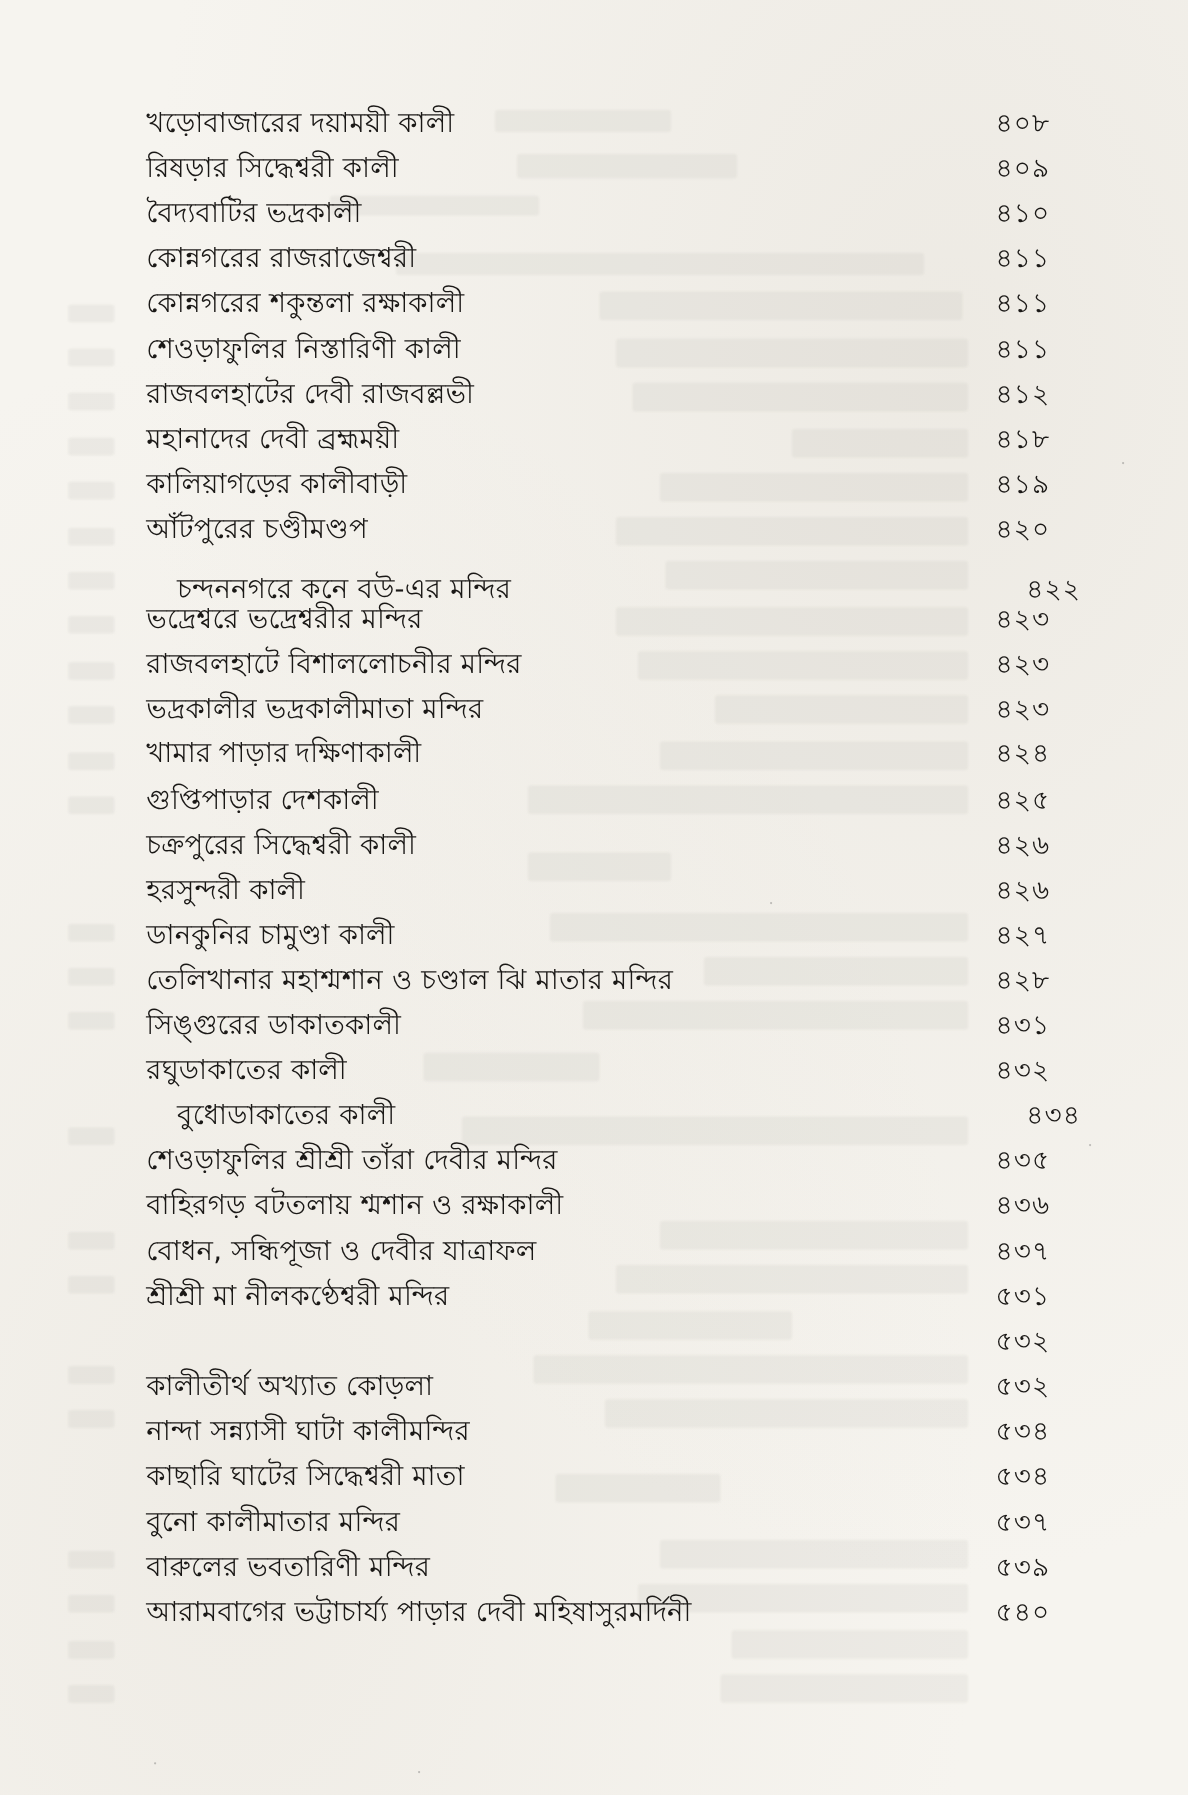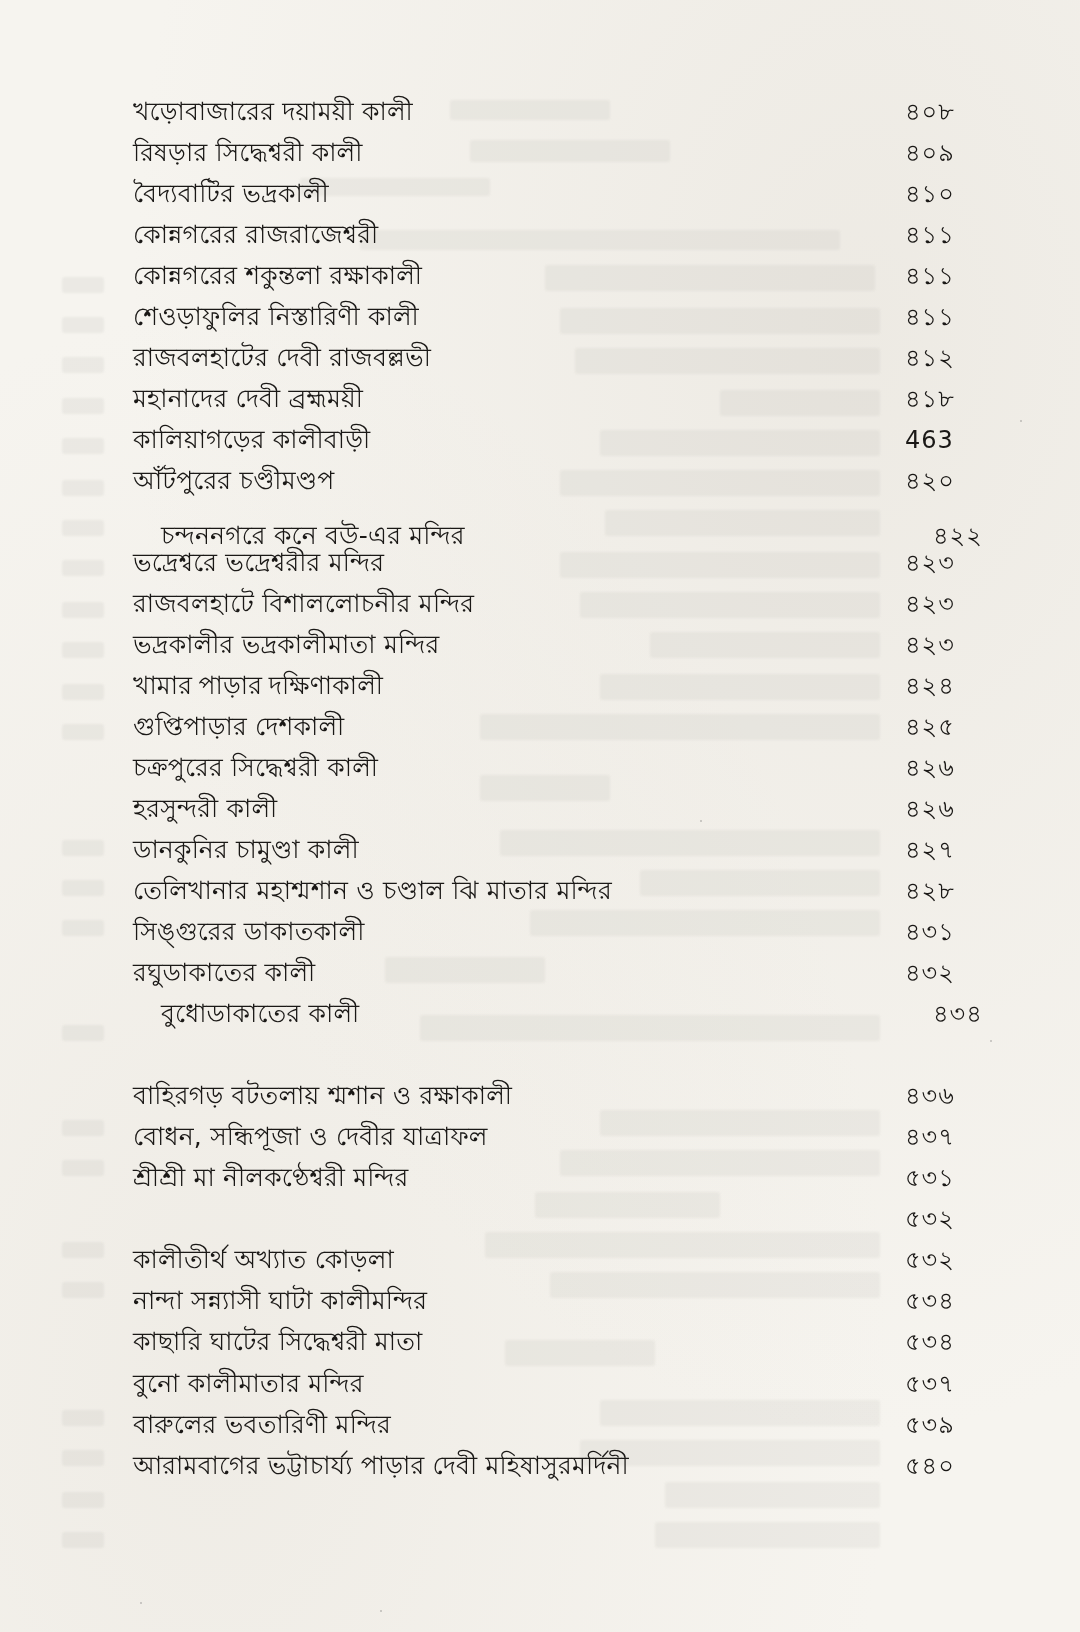--- a/index.html
+++ b/index.html
@@ -175,21 +175,21 @@
     <div class="toc-row" style="top:338px;">
         <span class="toc-title">রাজবলহাটের দেবী রাজবল্লভী</span>
         <span class="toc-page">৪১২</span>
       </div>
     <div class="toc-row" style="top:379px;">
         <span class="toc-title">মহানাদের দেবী ব্রহ্মময়ী</span>
         <span class="toc-page">৪১৮</span>
       </div>
     <div class="toc-row" style="top:420px;">
         <span class="toc-title">কালিয়াগড়ের কালীবাড়ী</span>
-        <span class="toc-page">463</span>
+        <span class="toc-page">৪১৯</span>
       </div>
     <div class="toc-row" style="top:461px;">
         <span class="toc-title">আঁটপুরের  চণ্ডীমণ্ডপ</span>
         <span class="toc-page">৪২০</span>
       </div>
     <div class="toc-row" style="top:516px;margin-left:28px;">
         <span class="toc-title">চন্দননগরে কনে বউ-এর মন্দির</span>
         <span class="toc-page">৪২২</span>
       </div>
     <div class="toc-row" style="top:543px;">
@@ -233,20 +233,24 @@
         <span class="toc-page">৪৩১</span>
       </div>
     <div class="toc-row" style="top:953px;">
         <span class="toc-title">রঘুডাকাতের  কালী</span>
         <span class="toc-page">৪৩২</span>
       </div>
     <div class="toc-row" style="top:994px;margin-left:28px;">
         <span class="toc-title">বুধোডাকাতের  কালী</span>
         <span class="toc-page">৪৩৪</span>
       </div>
+    <div class="toc-row" style="top:1035px;">
+        <span class="toc-title">শেওড়াফুলির  শ্রীশ্রী  তাঁরা  দেবীর  মন্দির</span>
+        <span class="toc-page">৪৩৫</span>
+      </div>
     <div class="toc-row" style="top:1076px;">
         <span class="toc-title">বাহিরগড়  বটতলায়  শ্মশান  ও  রক্ষাকালী</span>
         <span class="toc-page">৪৩৬</span>
       </div>
     <div class="toc-row" style="top:1117px;">
         <span class="toc-title">বোধন,  সন্ধিপূজা  ও  দেবীর  যাত্রাফল</span>
         <span class="toc-page">৪৩৭</span>
       </div>
     <div class="toc-row" style="top:1158px;">
         <span class="toc-title">শ্রীশ্রী মা নীলকণ্ঠেশ্বরী মন্দির</span>

